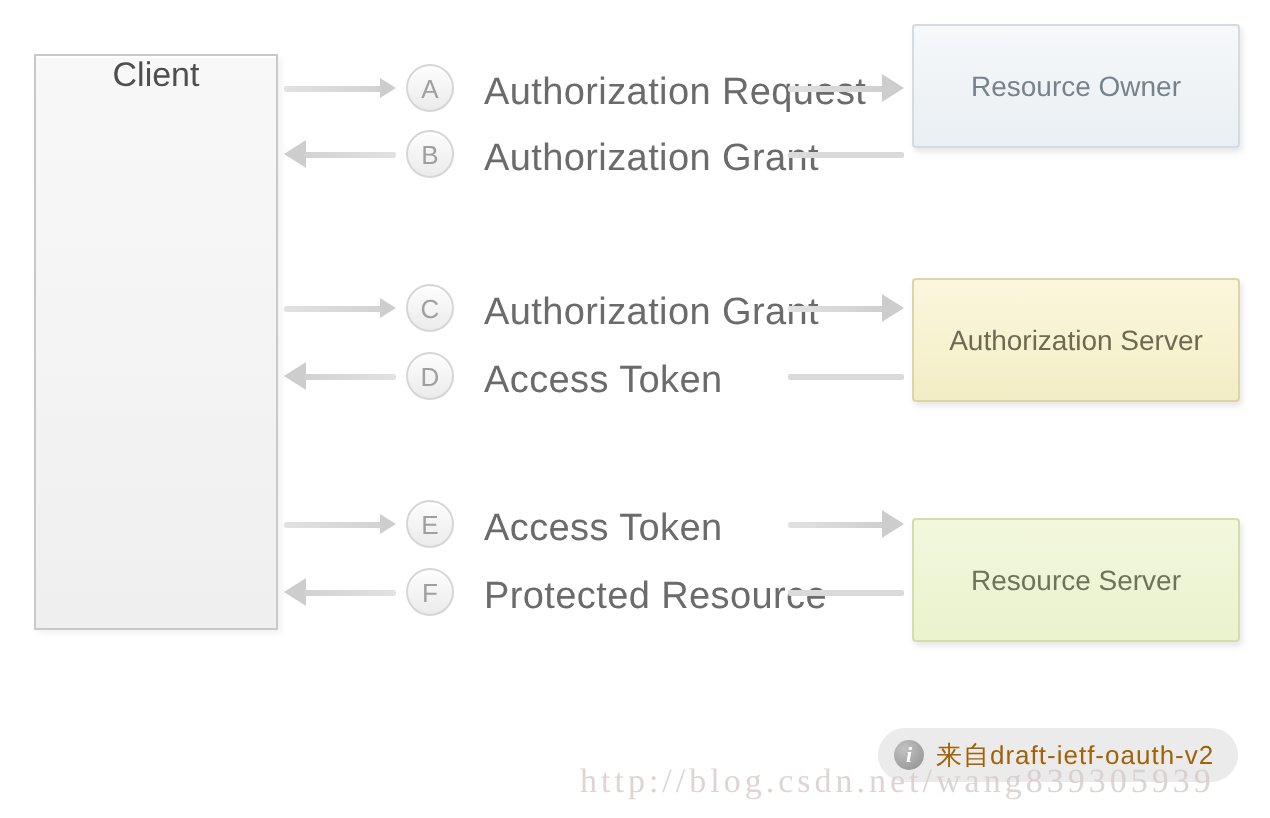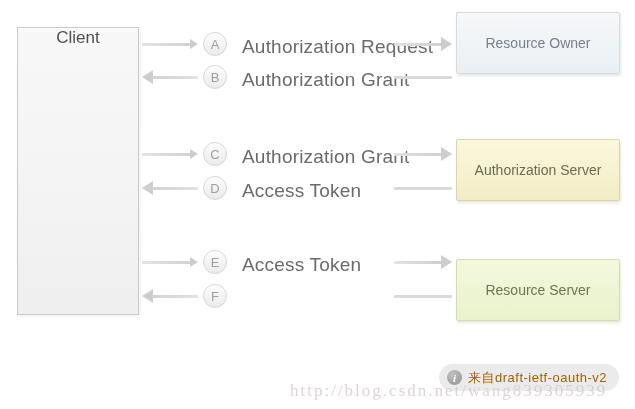--- a/index.html
+++ b/index.html
@@ -163,20 +163,21 @@
   </div>
 
   <div class="flow-row" style="top:284px">
     <div class="seg seg-left">
       <i class="head hl"></i>
       <i class="line line-in"></i>
     </div>
     <span class="circle">
       <i class="letter">F</i>
     </span>
+    <span class="flabel">Protected Resource</span>
     <div class="seg seg-right">
       <i class="line line-full"></i>
     </div>
   </div>
 
   <div class="entity owner">
     <span>Resource Owner</span>
   </div>
   <div class="entity auth">
     <span>Authorization Server</span>

